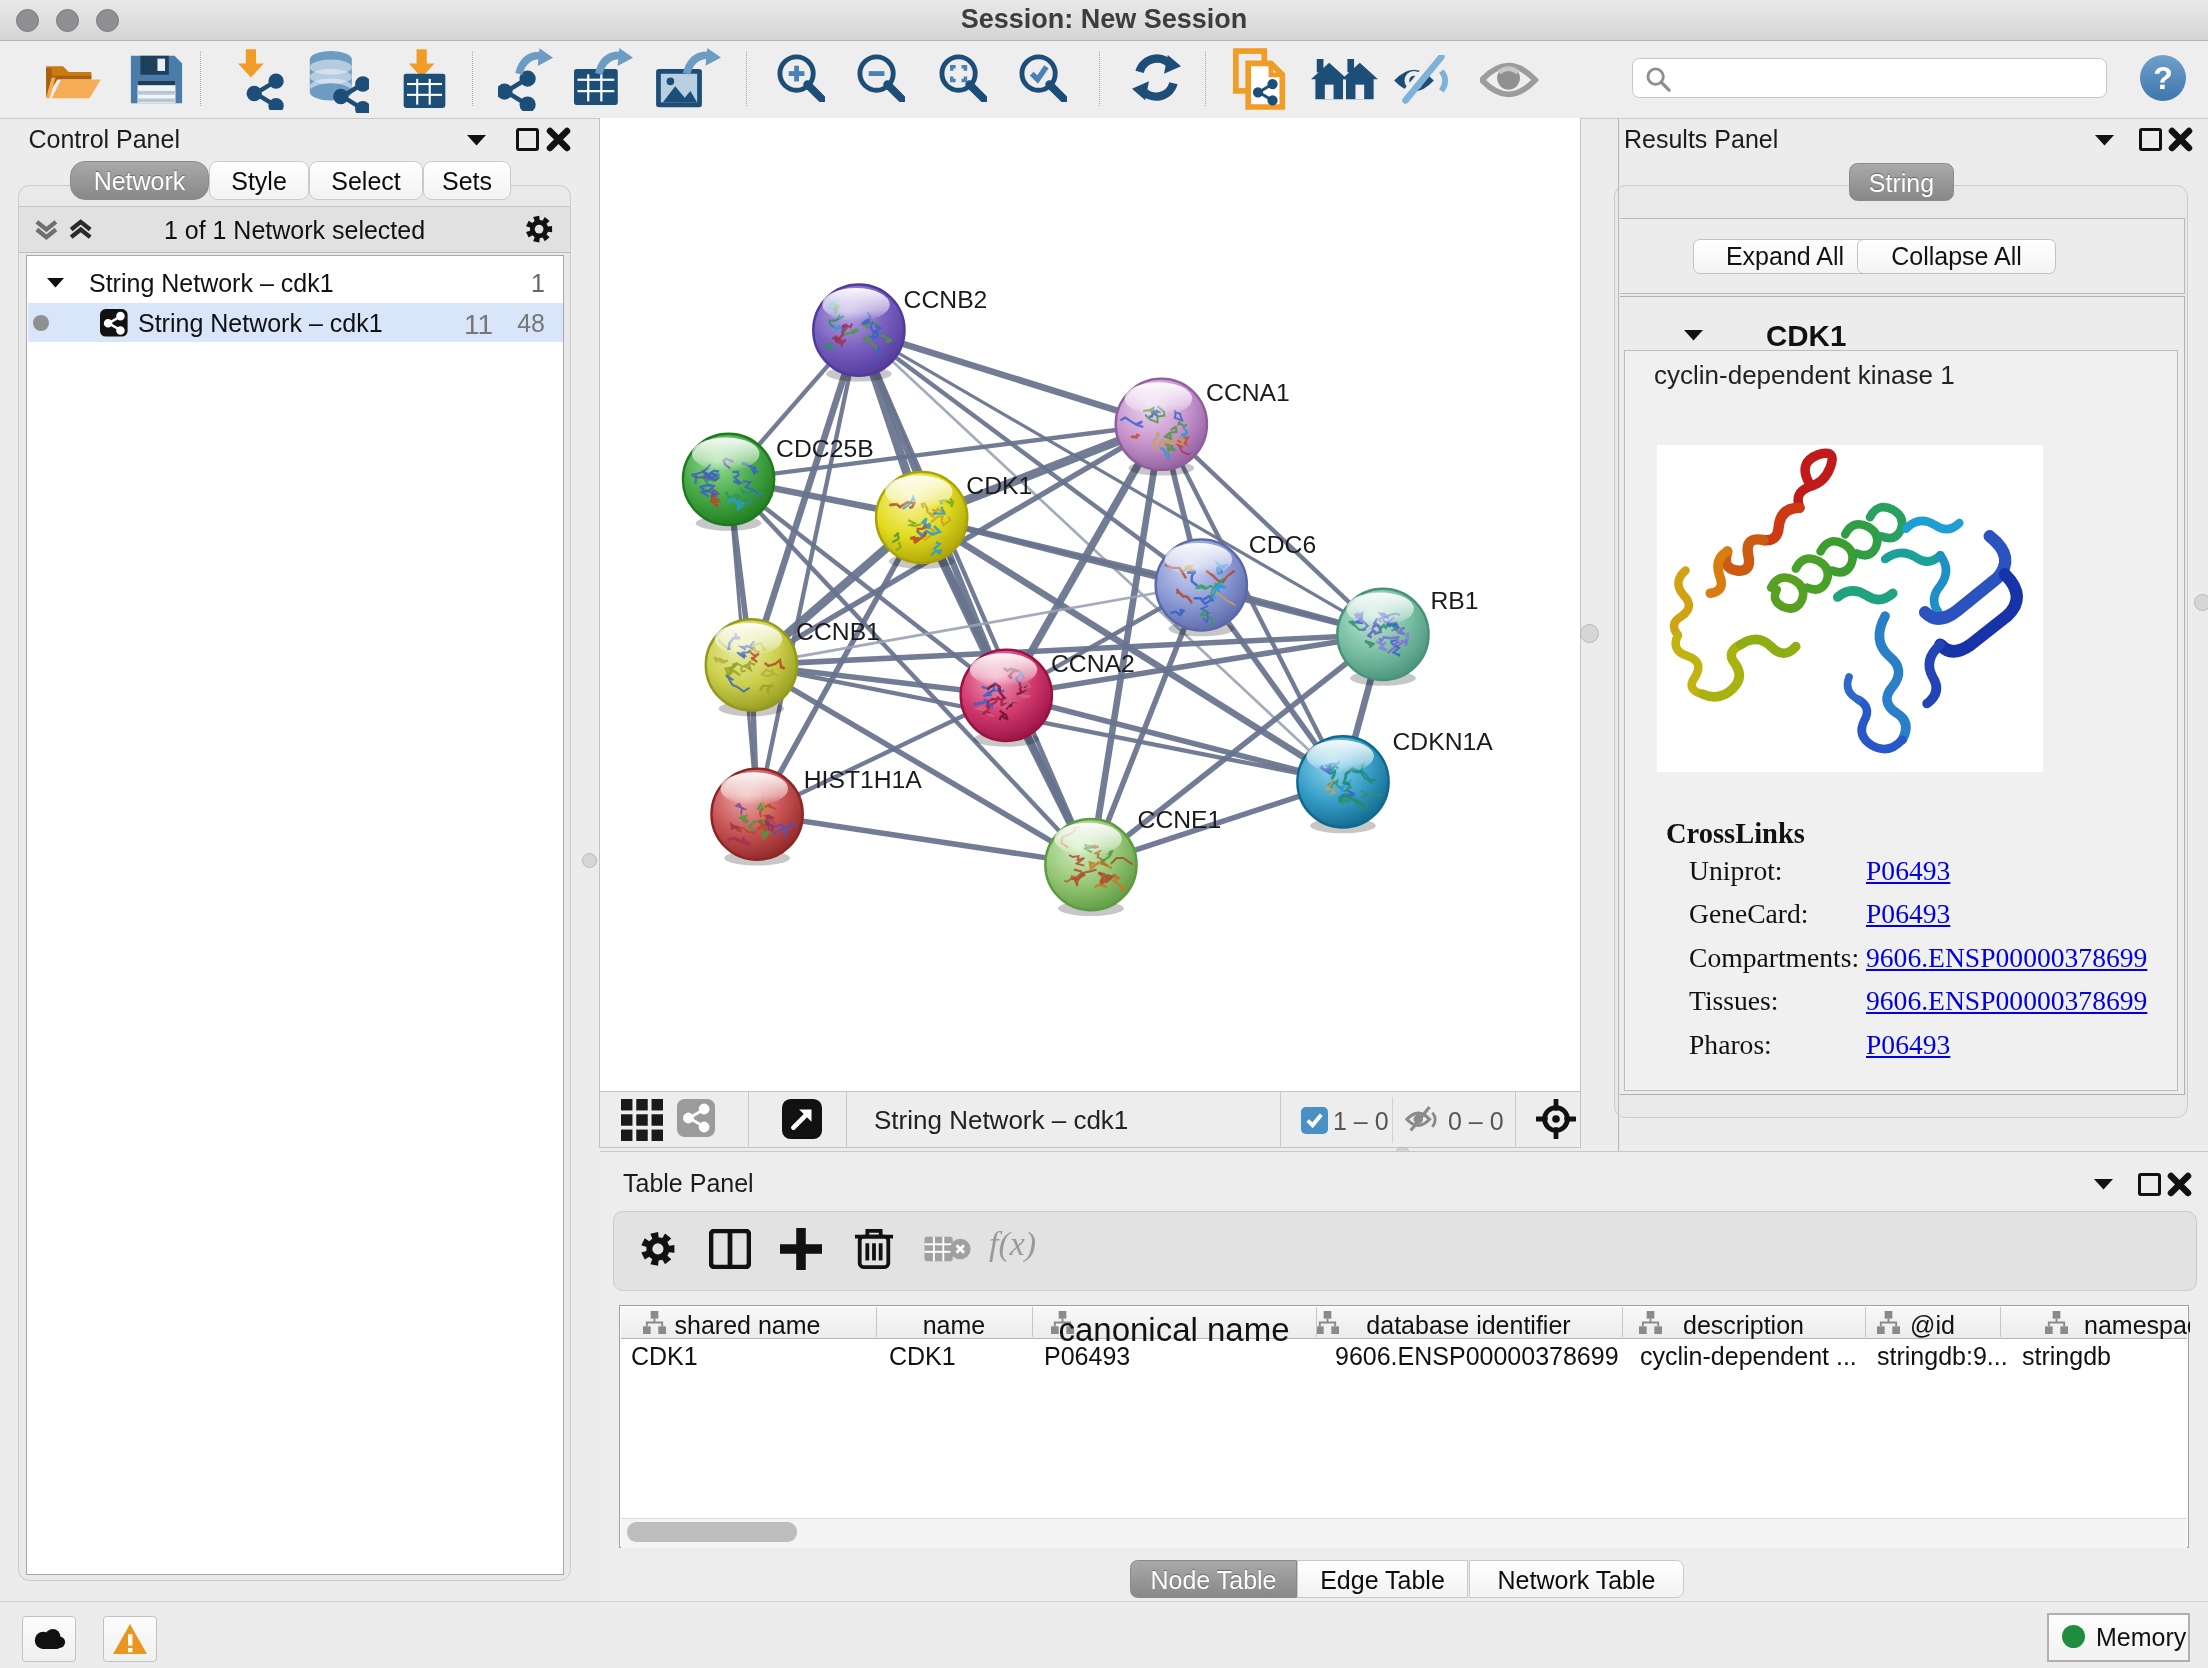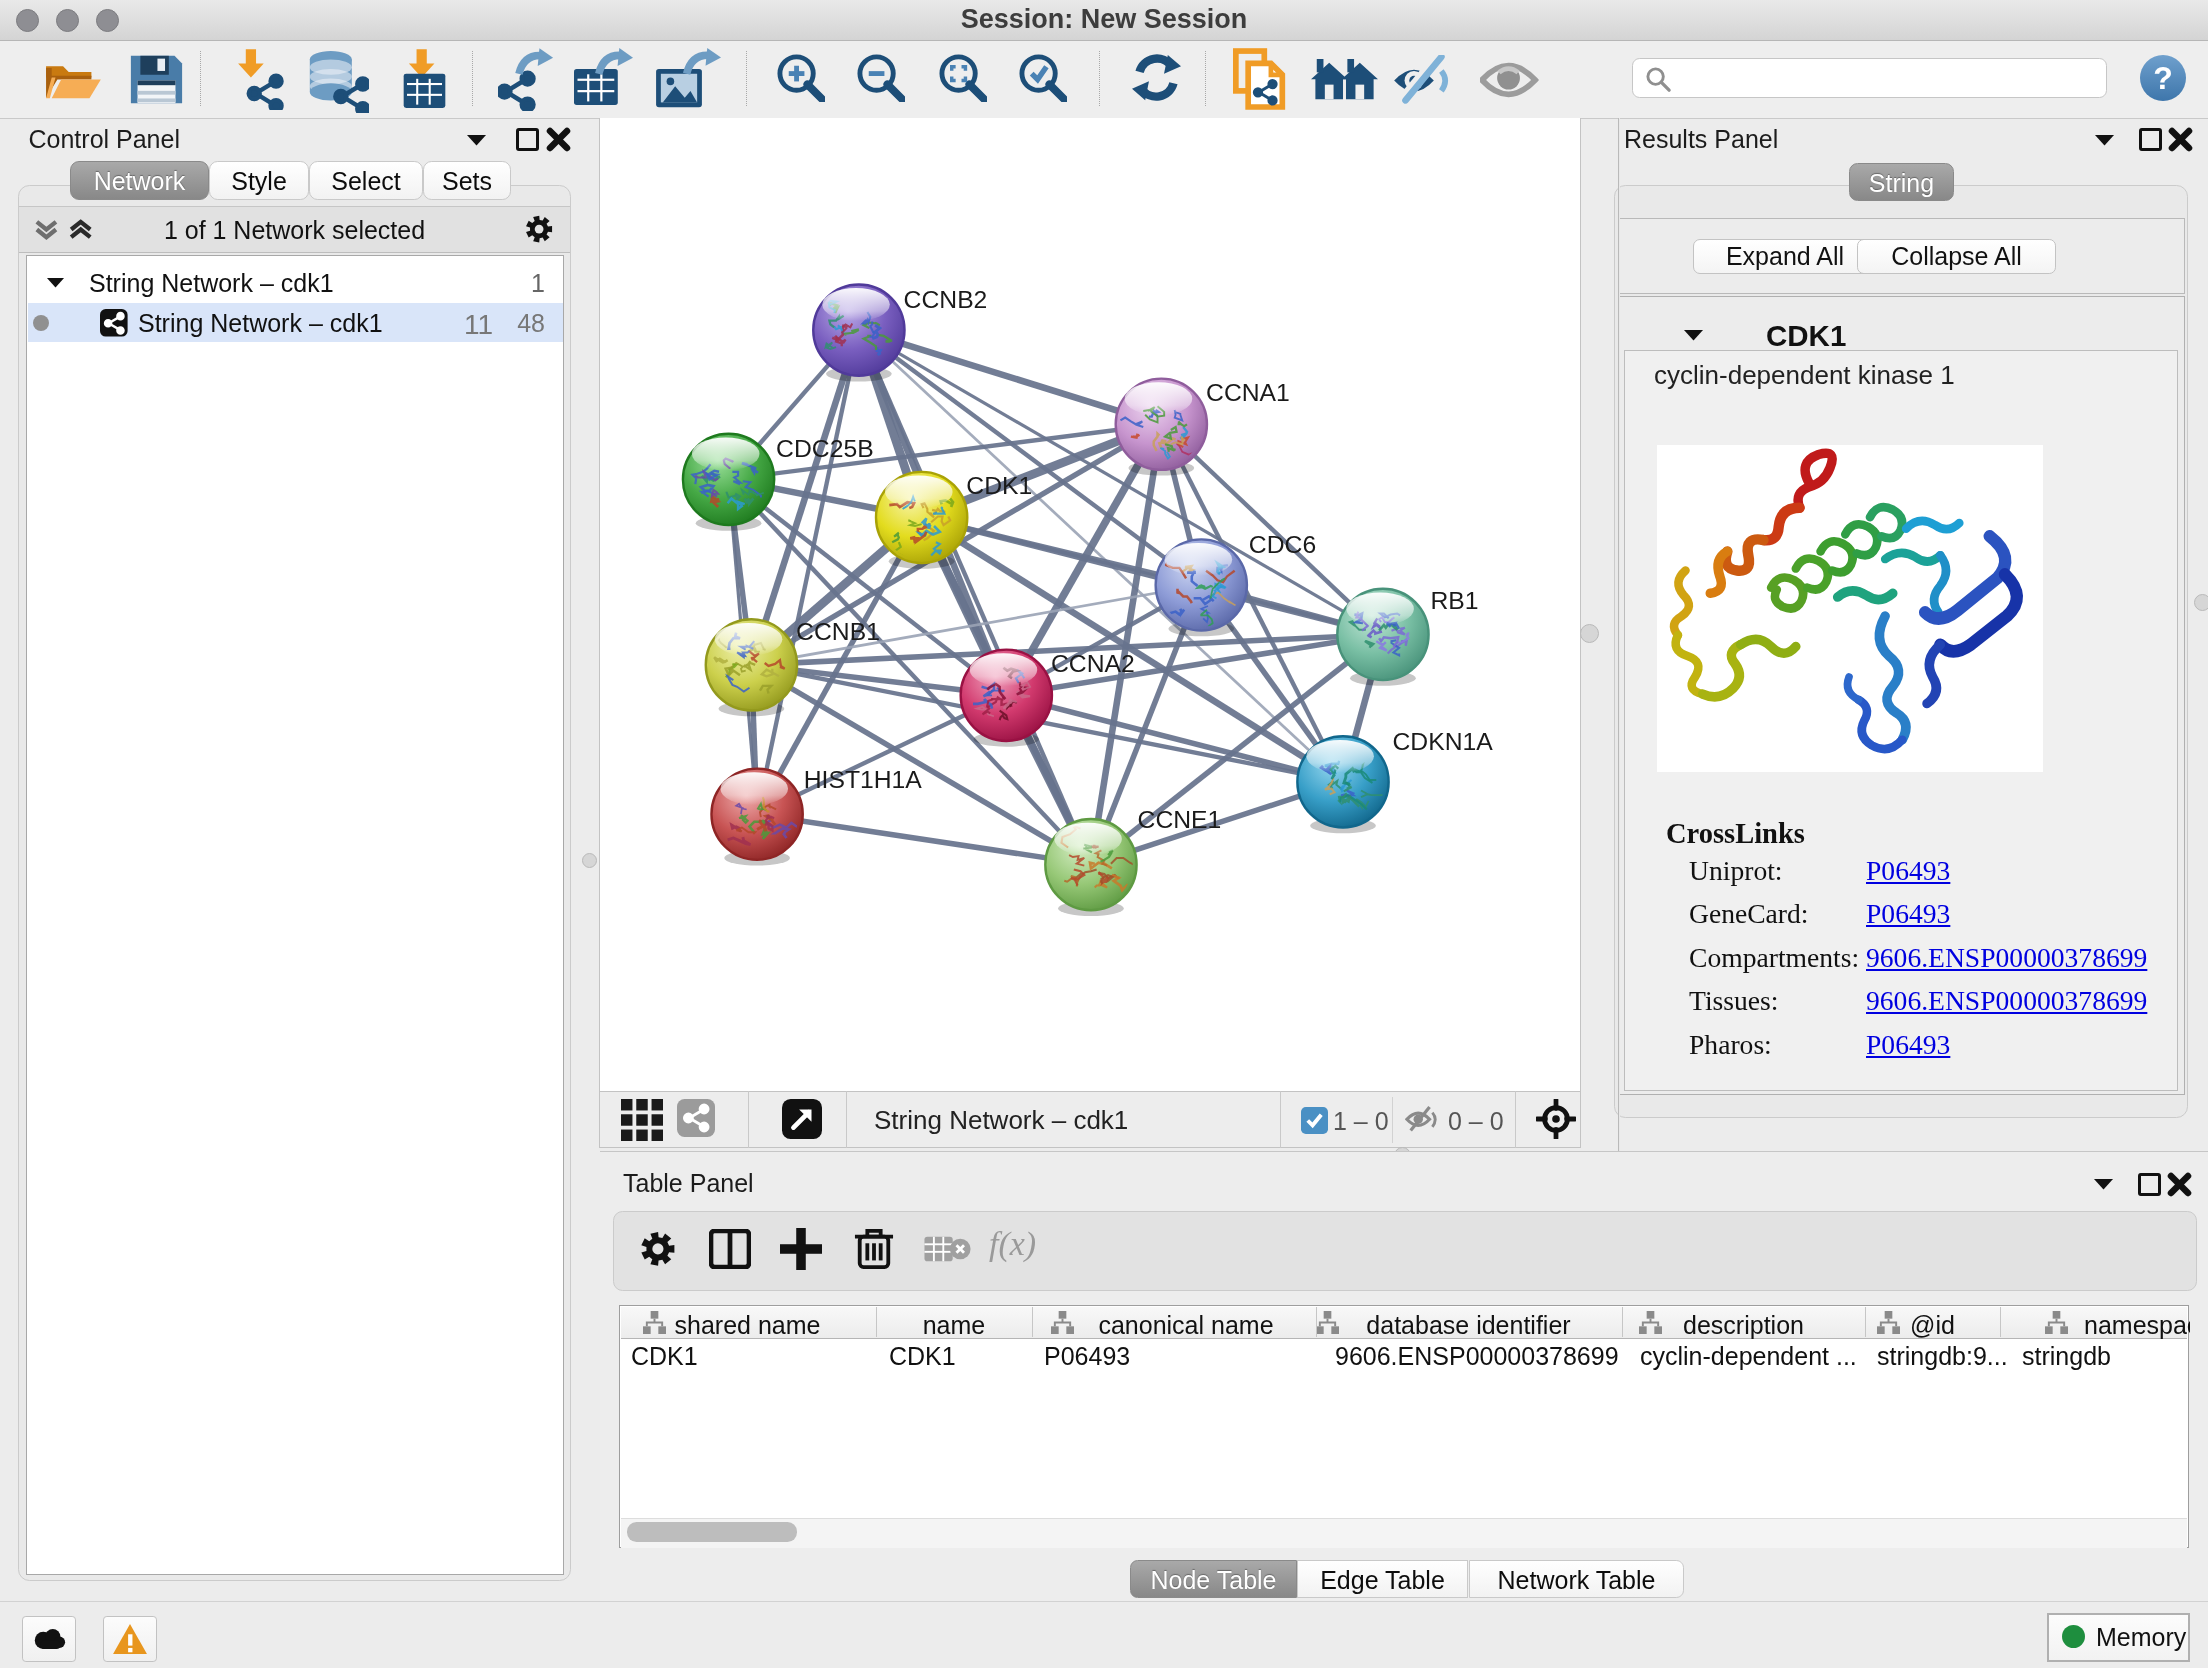--- a/index.html
+++ b/index.html
@@ -178,21 +178,21 @@
 <svg class="abs" style="left:466px;top:134px" width="21" height="12.4" viewBox="0 0 22 13">
     <path d="M1 1 L21 1 L11.0 12 Z" fill="#111"></path>
   </svg>
 <div class="abs" style="left:516px;top:128px;width:23px;height:23px;border:3.3px solid #111;border-radius:2.9px;box-sizing:border-box;"></div>
 <svg class="abs" style="left:546px;top:127px" width="25" height="25" viewBox="0 0 26 26">
     <g stroke="#111" stroke-width="6.76" stroke-linecap="round">
       <line x1="4.16" y1="4.16" x2="21.84" y2="21.84"></line>
       <line x1="21.84" y1="4.16" x2="4.16" y2="21.84"></line>
     </g>
   </svg>
-<div class="abs seltab" style="left:70px;top:161px;width:139px;height:39px;border-radius:9px;line-height:39px;text-align:center;font-size:25px;box-sizing:border-box;z-index:3;">Network</div>
+<div class="abs seltab" style="left:70px;top:161px;width:139px;height:39px;border-radius:15px;line-height:39px;text-align:center;font-size:25px;box-sizing:border-box;z-index:3;">Network</div>
 <div class="abs whttab" style="left:209px;top:161px;width:100px;height:39px;border-radius:8.6px;line-height:39px;text-align:center;font-size:25px;box-sizing:border-box;z-index:3;">Style</div>
 <div class="abs whttab" style="left:309px;top:161px;width:114px;height:39px;border-radius:8.6px;line-height:39px;text-align:center;font-size:25px;box-sizing:border-box;z-index:3;">Select</div>
 <div class="abs whttab" style="left:423px;top:161px;width:88px;height:39px;border-radius:8.6px;line-height:39px;text-align:center;font-size:25px;box-sizing:border-box;z-index:3;">Sets</div>
 <div class="abs" style="left:18px;top:185px;width:553px;height:1396px;background:#e9e9e9;border:1.4px solid #cbcbcb;border-radius:11.4px;box-sizing:border-box;"></div>
 <div class="abs" style="left:19px;top:206px;width:551px;height:47px;background:#e1e1e1;border-top:1px solid #c6c6c6;border-bottom:1px solid #bdbdbd;box-sizing:border-box;"></div>
 <svg class="abs" style="left:34px;top:217px" width="61px" height="27px" viewBox="0 0 64 28">
 <g stroke="#6e6e6e" stroke-width="4.5" fill="none">
 <path d="M3 5 L13 13 L23 5"></path>
       <path d="M3 13 L13 21 L23 13"></path>
     </g>
@@ -805,21 +805,21 @@
 <svg class="abs" style="left:1050px;top:1311px" width="25" height="23" viewBox="0 0 26 24">
     <g fill="#8a8a8a">
       <rect x="9" y="0" width="8" height="8"></rect>
       <rect x="1" y="16" width="8" height="8"></rect>
       <rect x="17" y="16" width="8" height="8"></rect>
     </g>
     <g stroke="#8a8a8a" stroke-width="2" fill="none">
       <path d="M13 8 L13 12 M5 16 L5 12 L21 12 L21 16"></path>
     </g>
   </svg>
-<div class="abs" style="left:1032px;top:1311px;width:284px;text-align:center;font-size:25px;color:#111;padding-left:12px;">canonical name</div>
+<div class="abs" style="left:1032px;top:1311px;width:284px;text-align:center;font-size:33px;color:#111;">canonical name</div>
 <div class="abs" style="left:1032px;top:1307px;height:30px;border-left:1.9px solid #c6c6c6;"></div>
 <svg class="abs" style="left:1315px;top:1311px" width="25" height="23" viewBox="0 0 26 24">
     <g fill="#8a8a8a">
       <rect x="9" y="0" width="8" height="8"></rect>
       <rect x="1" y="16" width="8" height="8"></rect>
       <rect x="17" y="16" width="8" height="8"></rect>
     </g>
     <g stroke="#8a8a8a" stroke-width="2" fill="none">
       <path d="M13 8 L13 12 M5 16 L5 12 L21 12 L21 16"></path>
     </g>

